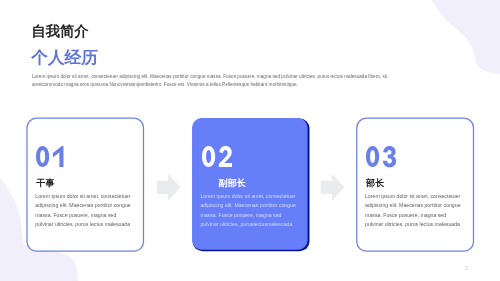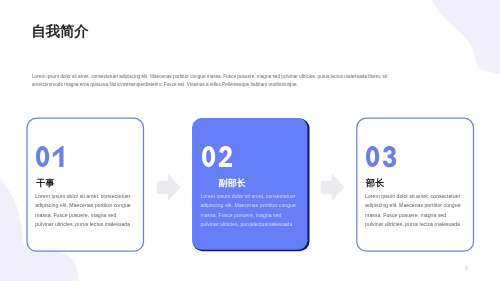--- a/index.html
+++ b/index.html
@@ -38,20 +38,21 @@
   <svg class="bg" viewBox="0 0 500 281" xmlns="http://www.w3.org/2000/svg">
     <path fill="#f1effc" d="M431.5,0 C437,9 443,18 453,26 C464,35 470,41 473,50 C476,59 475,65 481,69 C487,72.5 494,73.5 500,74 L500,0 Z"></path>
     <path fill="#f1effc" d="M0,178.5 C5.5,184 10.5,192.5 14.5,201 C19,211 21.5,222 22,233 C22.5,245 26,250 37,250 C52,250 64,252 71,258 C76.5,263 78,273 78,281 L0,281 Z"></path>
     <rect x="27" y="118.2" width="116.5" height="133" rx="9.5" fill="#ffffff" stroke="#6c81e2" stroke-width="1.25"></rect>
     <rect x="356.8" y="118.2" width="116.7" height="133" rx="9.5" fill="#ffffff" stroke="#6c81e2" stroke-width="1.25"></rect>
     <rect x="192.6" y="118.6" width="116.9" height="132.6" rx="9.7" fill="#061391"></rect>
     <rect x="192.1" y="118.1" width="115.4" height="131.7" rx="9.5" fill="#667ef8"></rect>
   </svg>
 
   <div class="kicker">自我简介</div>
+  <div class="headline">个人经历</div>
   <div class="lede">Lorem ipsum dolor sit amet, consectetuer adipiscing elit. Maecenas porttitor congue massa. Fusce posuere, magna sed pulvinar ultricies, purus lectus malesuada libero, sit ametcommodo magna eros quisuma.Nuncviveramiperdieterim. Fusce est. Vivamus a tellus.Pellentesque habitant morbitristique.</div>
 
   <div class="card outline" style="left:26.4px; top:117.5px; width:104px; height:134.3px;">
     <div class="num" style="left:9.9px; top:28.8px;">
         <svg width="28.40" height="21" viewBox="0 0 28.40 21" fill="#6a80e8" xmlns="http://www.w3.org/2000/svg">
           <path d="M6.6,0 C10.5,0 13.2,4.3 13.2,10.5 C13.2,16.8 10.5,21 6.6,21 C2.7,21 0,16.8 0,10.5 C0,4.3 2.7,0 6.6,0 Z M6.6,4.1 C4.9,4.1 4.1,6.5 4.1,10.5 C4.1,14.6 4.9,16.9 6.6,16.9 C8.3,16.9 9.1,14.6 9.1,10.5 C9.1,6.5 8.3,4.1 6.6,4.1 Z" transform="translate(0.00,0)"></path>
           <path d="M0,7.0 L0,11.6 L6.5,6.2 L6.5,21 L10.6,21 L10.6,0 L9.0,0 Z" transform="translate(16.90,0)"></path>
         </svg>
       </div>
     <div class="cn-title" style="left:9.9px; top:61.4px; color:#1f1f1f;">干事</div>

